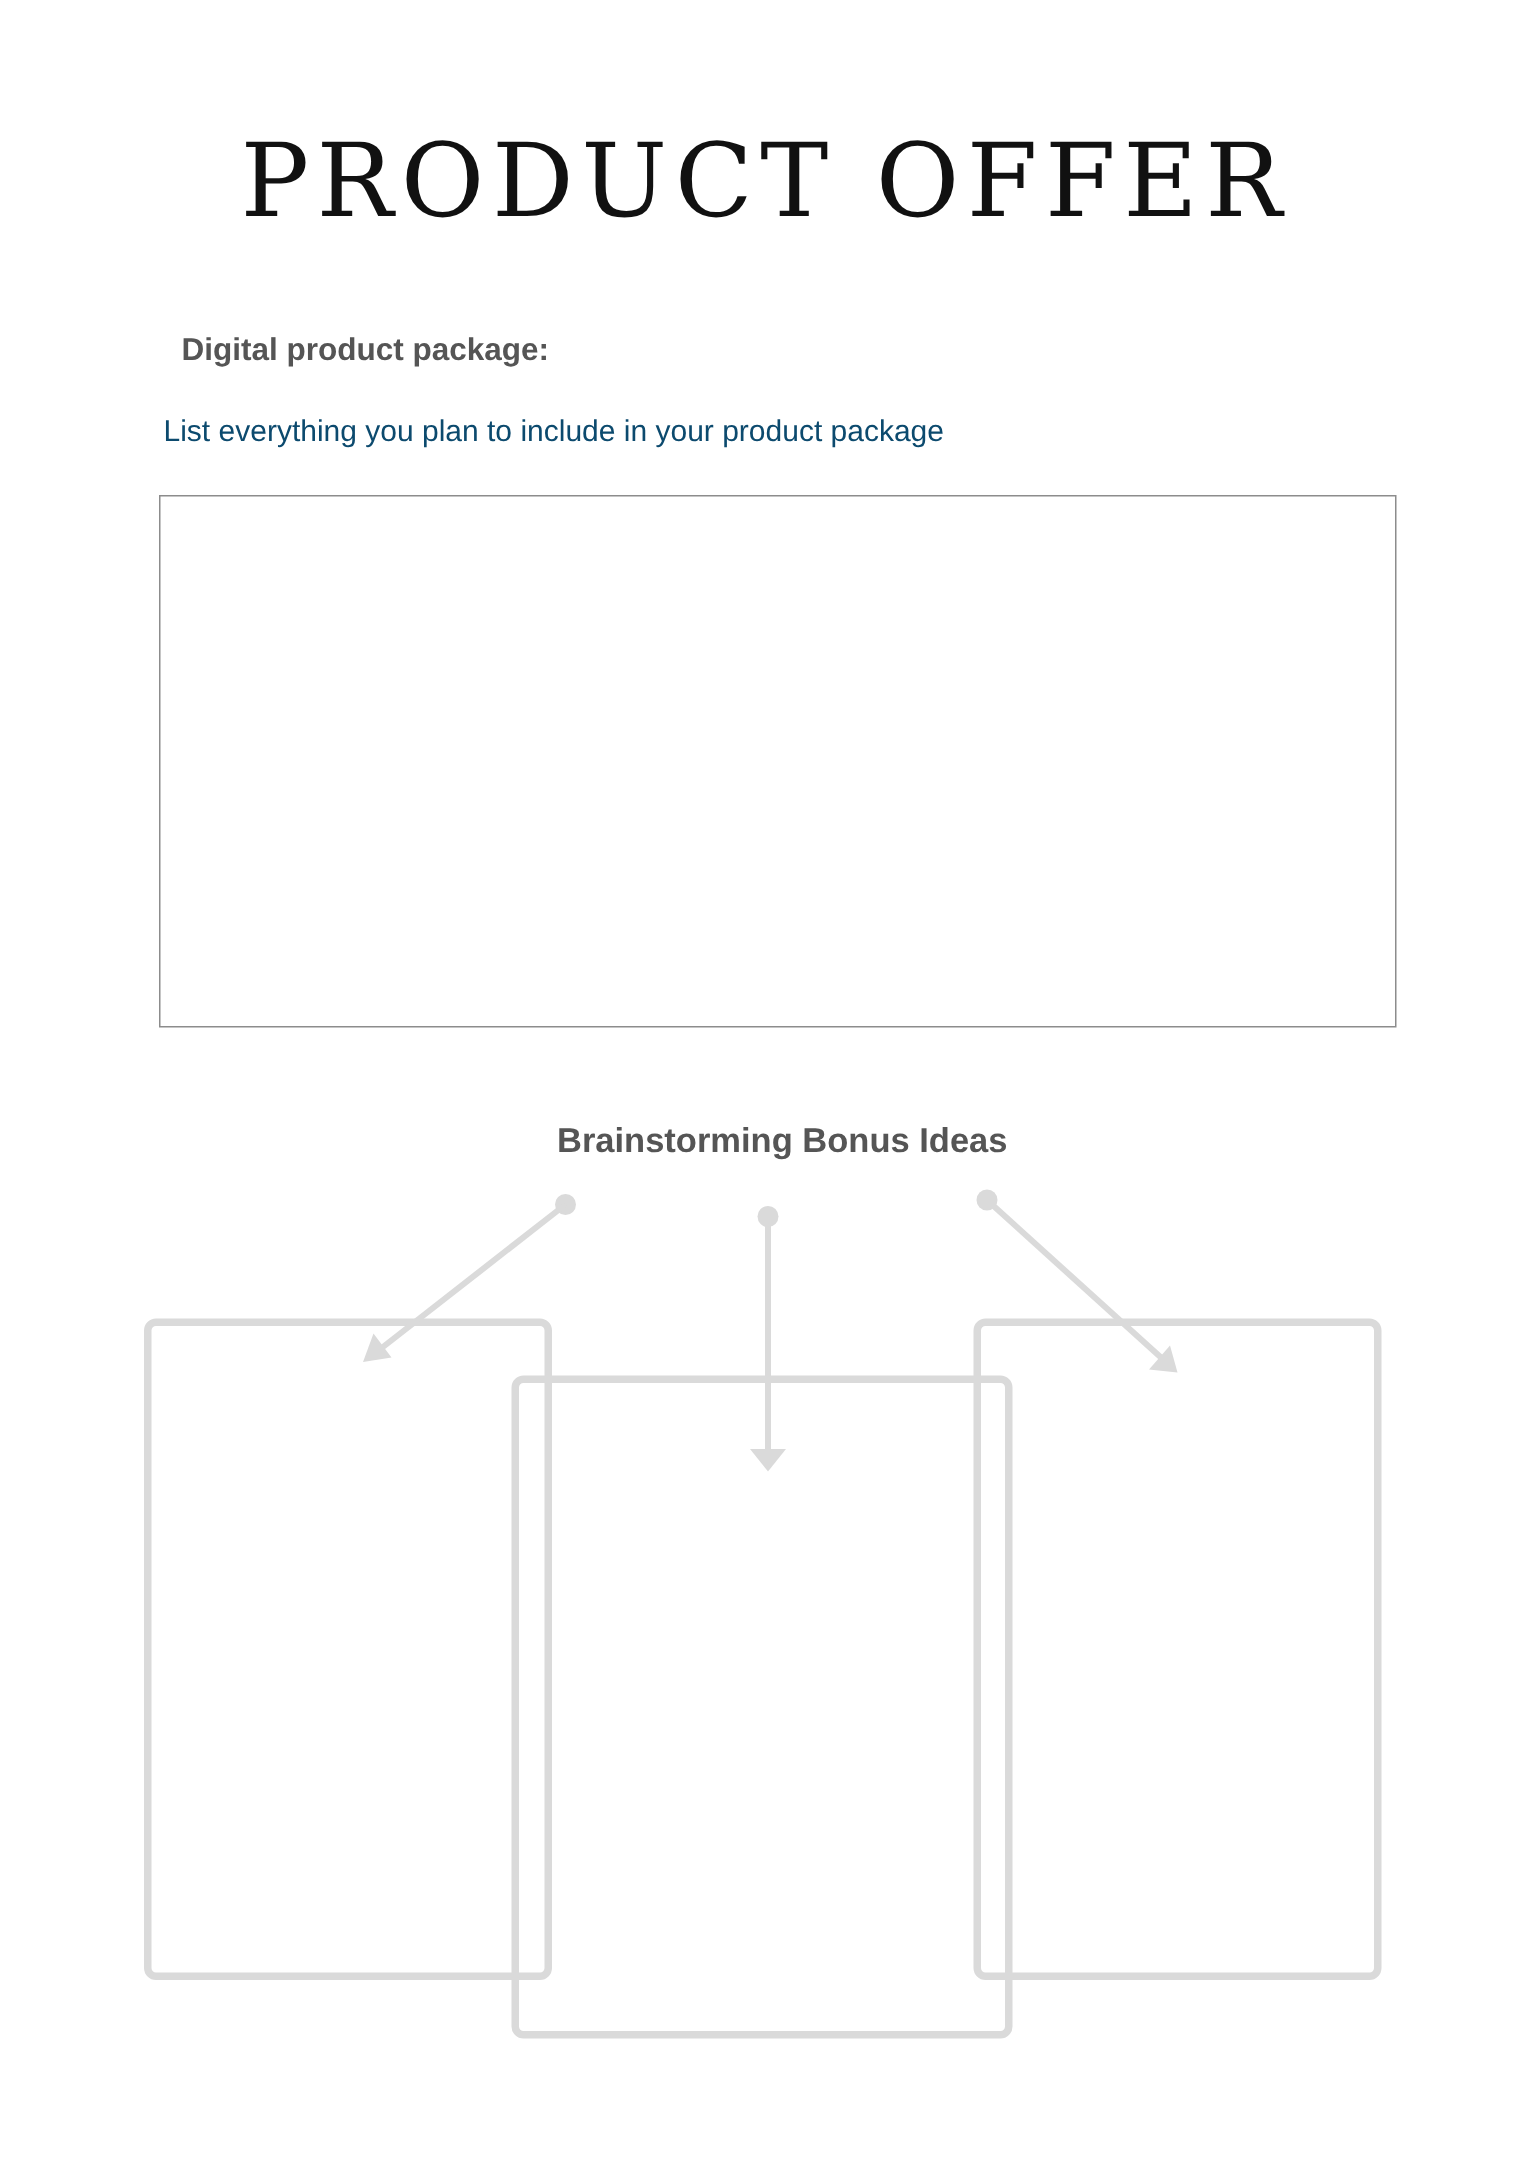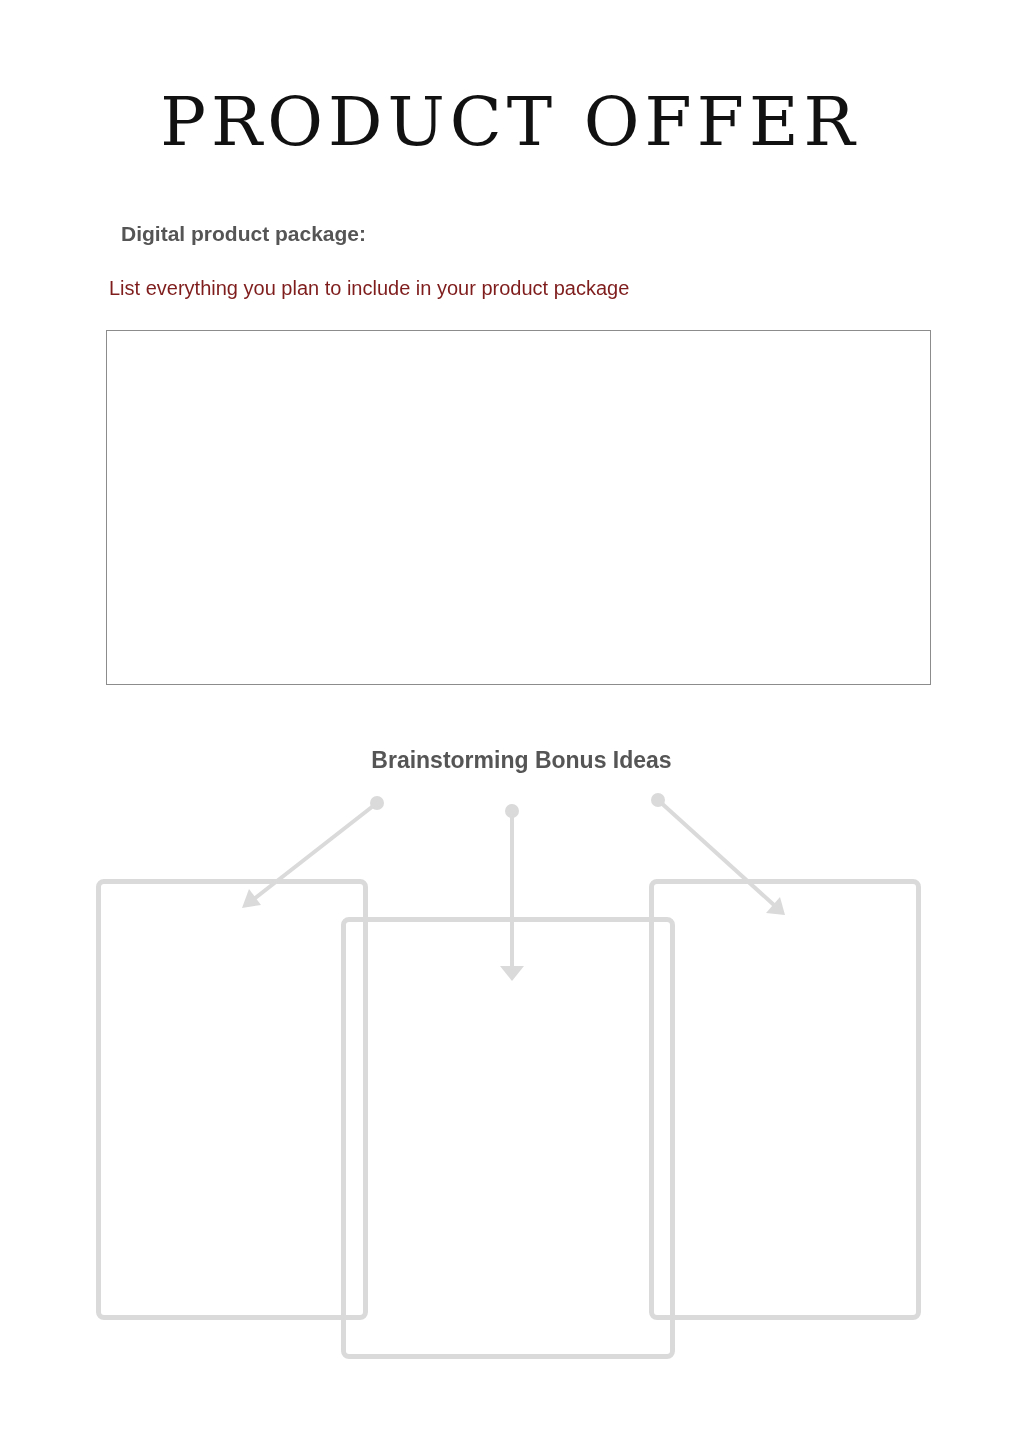--- a/index.html
+++ b/index.html
@@ -37,21 +37,21 @@
       color: #555555;
       line-height: 28px;
       margin: 12px;
     }
     .instruction {
       position: absolute;
       left: 109px;
       top: 274px;
       font-family: "Liberation Sans", sans-serif;
       font-size: 20px;
-      color: #7f1d1d;
+      color: #0c4a6e;
       line-height: 28px;
       margin: 0;
     }
     .package-box {
       position: absolute;
       left: 106px;
       top: 330px;
       width: 823px;
       height: 353px;
       border: 1px solid #8c8c8c;

